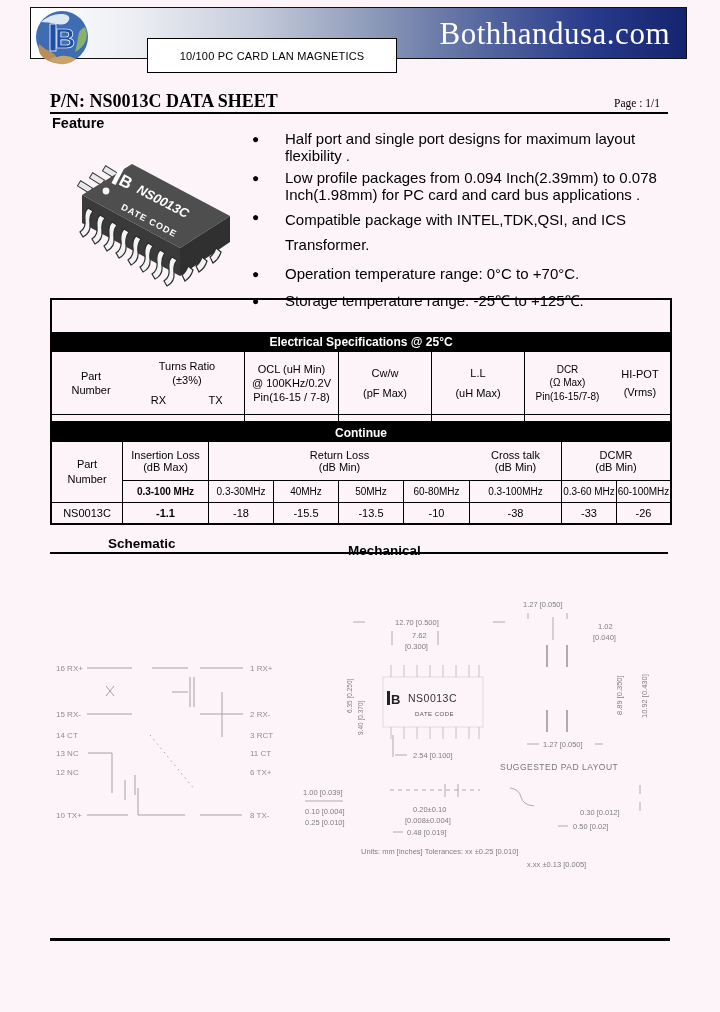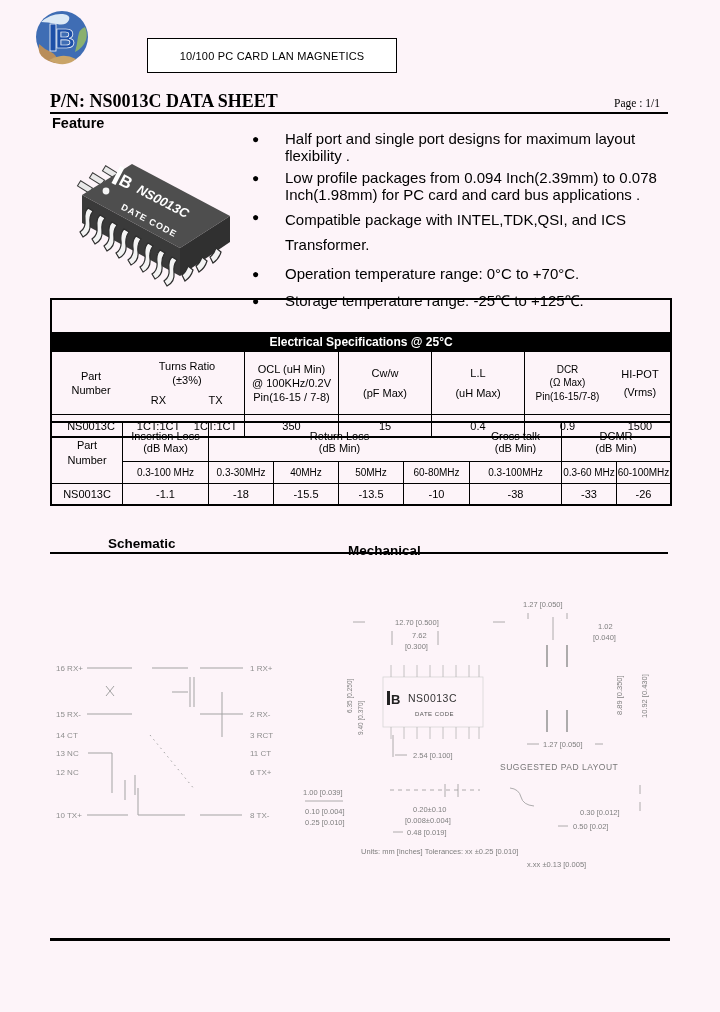--- a/index.html
+++ b/index.html
@@ -52,37 +52,40 @@
   #chead{display:flex;}
   .cpart{width:71px;height:60px;border-right:1px solid #000;display:flex;flex-direction:column;
     align-items:center;justify-content:center;font-size:11px;line-height:1.35;box-sizing:border-box;}
   .cright{display:flex;flex-direction:column;width:547px;}
   .rowA{display:flex;height:38px;}
   .rowB{display:flex;height:21px;border-top:1px solid #000;}
   .rowB .cell{font-size:10px;}
   #cdata{display:flex;height:20px;border-top:1px solid #000;font-size:11px;}
   #cdata .cell{font-size:11px;}
   .w-il{width:86px;}.w-rl{width:261px;}.w-ct{width:92px;}.w-dcmr{width:108px;}
-  .w-f1{width:86px;}.w-f2{width:65px;}.w-f3{width:65px;}.w-f4{width:65px;}.w-f5{width:66px;}
+  .w-f1{width:86px;font-weight:bold;}.w-f2{width:65px;}.w-f3{width:65px;}.w-f4{width:65px;}.w-f5{width:66px;}
   .w-f6{width:92px;}.w-f7{width:55px;}.w-f8{width:53px;}
   .w-cpart{width:71px;}
   
   #schematic-head{left:108px;top:536px;font-weight:bold;font-size:13.5px;}
   #mechanical-head{left:348px;top:543px;font-weight:bold;font-size:13.5px;}
   .hr2{left:50px;top:552px;width:618px;height:2px;background:#000;}
   
   .hr3{left:50px;top:938px;width:620px;height:3px;background:#000;}
   #footer-text{left:0;top:948px;width:720px;text-align:center;font-size:12px;}
   svg text{font-family:"Liberation Sans",sans-serif;}
 </style>
 </head>
 <body>
 
 <div id="page">
 
+  <div class="abs" id="banner">
+    <span id="site-name">Bothhandusa.com</span>
+  </div>
 
   <svg class="abs" id="logo" width="64" height="60" viewBox="0 0 64 60">
     <circle cx="31" cy="29" r="26" fill="#3f6db4"></circle>
     <path d="M10,14 q10,-9 22,-8 q8,1 6,6 q-3,6 -12,4 q-10,-2 -16,-2z" fill="#dce9f5"></path>
     <path d="M8,36 q-2,10 6,15 q8,5 14,4 q-2,-8 -8,-11 q-7,-3 -12,-8z" fill="#b98d5a"></path>
     <path d="M44,44 q8,-4 11,-12 q2,-7 -1,-13 q-6,2 -7,10 q-1,8 -3,15z" fill="#8ab06f"></path>
     <path d="M18,52 q8,5 16,4 q7,-1 11,-5 q-8,-4 -15,-3 q-7,1 -12,4z" fill="#c9a468"></path>
     <rect x="19" y="16" width="6" height="27" fill="#1d4fa8" stroke="#fff" stroke-width="0.8"></rect>
     <text x="24" y="40" font-size="28" font-weight="bold" font-family="Liberation Serif,serif" fill="#1d4fa8" stroke="#fff" stroke-width="0.7">B</text>
   </svg>
@@ -204,20 +207,21 @@
       <div class="cell br" style="width:58px;">1CT:1CT</div>
       <div class="cell w-ocl br">350</div>
       <div class="cell w-cww br">15</div>
       <div class="cell w-ll br">0.4</div>
       <div class="cell sub-dcr">0.9</div>
       <div class="cell sub-hp">1500</div>
     </div>
   </div>
 
   <div class="abs" id="ctable">
+    <div class="black-bar bar">Continue</div>
     <div id="chead">
       <div class="cpart">
         <span>Part</span>
           <span>Number</span>
       </div>
       <div class="cright">
         <div class="rowA">
           <div class="cell w-il br">
             <span>Insertion Loss</span>
               <span>(dB Max)</span>

